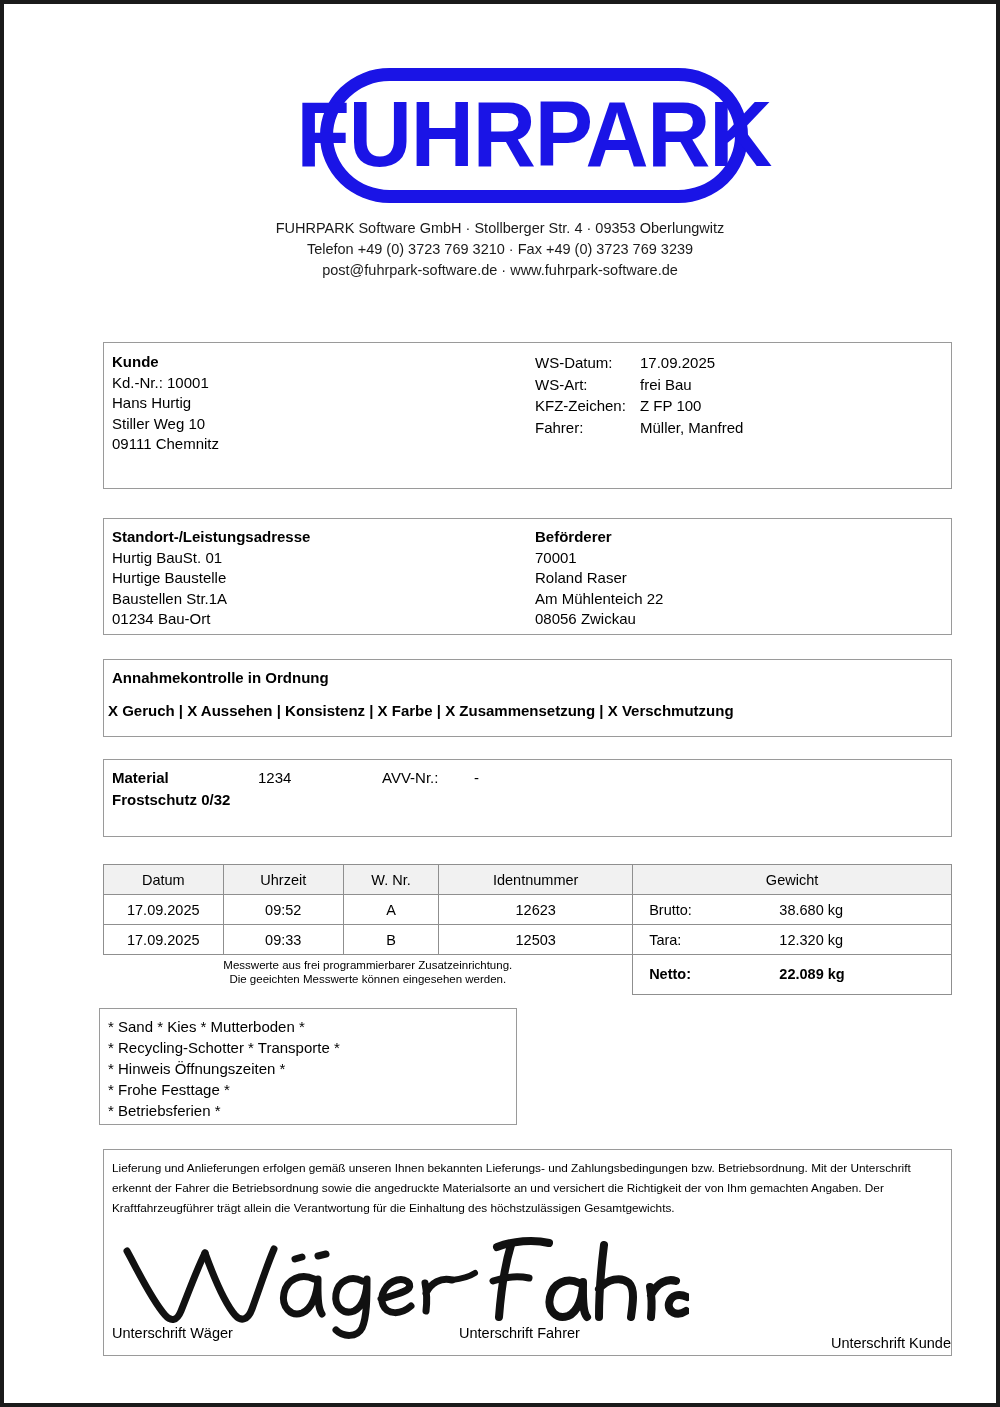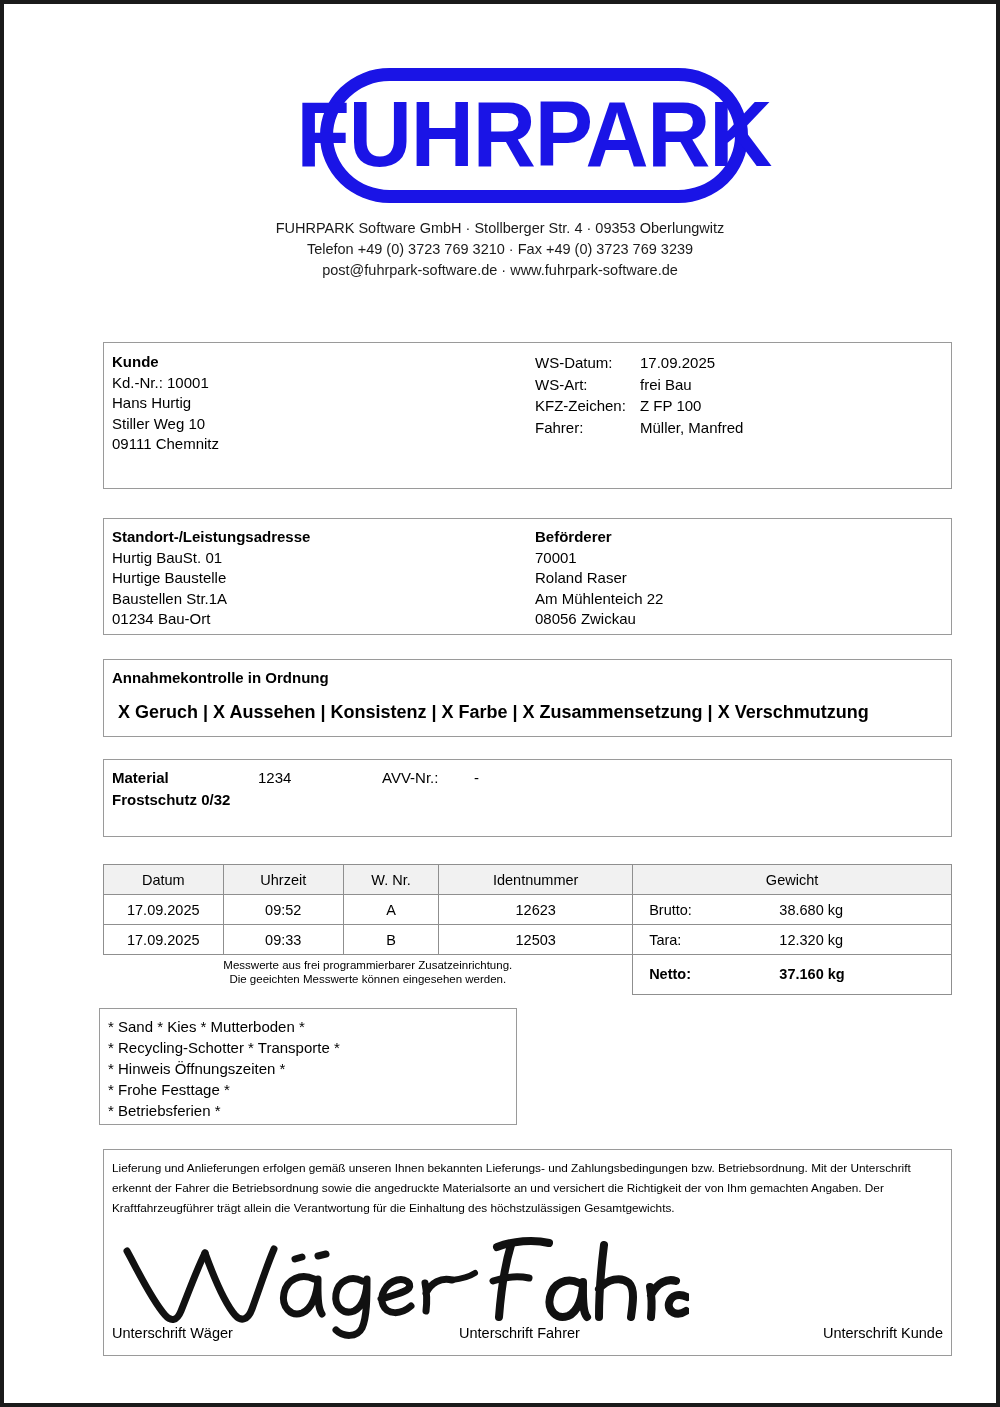--- a/index.html
+++ b/index.html
@@ -130,22 +130,22 @@
   
   #box-accept { left: 99px; top: 655px; width: 849px; height: 78px; }
   .accept-title {
     position: absolute;
     left: 8px; top: 9px;
     font-size: 15px;
     font-weight: bold;
   }
   .accept-items {
     position: absolute;
-    left: 14px; top: 42px;
-    font-size: 18px;
+    left: 4px; top: 42px;
+    font-size: 15px;
     font-weight: bold;
   }
 
   
   #box-material { left: 99px; top: 755px; width: 849px; height: 78px; }
   .mat-line1 {
     position: absolute;
     left: 8px; top: 9px;
     font-size: 15px;
     font-weight: bold;
@@ -225,21 +225,21 @@
   .sig-row {
     position: absolute;
     left: 0;
     bottom: 6px;
     width: 847px;
     height: 24px;
   }
   .sig-label { position: absolute; font-size: 14.5px; }
   .sig-label.l1 { left: 8px; }
   .sig-label.l2 { left: 355px; }
-  .sig-label.l3 { right: 8px; }
+  .sig-label.l3 { right: 0; margin-top: 10px; }
 
   .signature-ink {
     position: absolute;
     left: 5px;
     top: 85px;
     width: 580px;
     height: 105px;
     pointer-events: none;
   }
 </style>
@@ -357,21 +357,21 @@
         </td>
       </tr>
       <tr class="netto-row">
         <td class="note-cell" colspan="4">
           <div>Messwerte aus frei programmierbarer Zusatzeinrichtung.</div>
           <div>Die geeichten Messwerte können eingesehen werden.</div>
         </td>
         <td class="gw-cell">
           <div class="gw-inner" style="height:32px">
             <span class="gw-label">Netto:</span>
-            <span class="gw-val">37.160 kg</span>
+            <span class="gw-val">22.089 kg</span>
           </div>
         </td>
       </tr>
     </tbody>
   </table>
 
   <div class="box" id="box-promo">
     <div class="promo-list">
       <div>* Sand * Kies * Mutterboden *</div>
       <div>* Recycling-Schotter * Transporte *</div>

